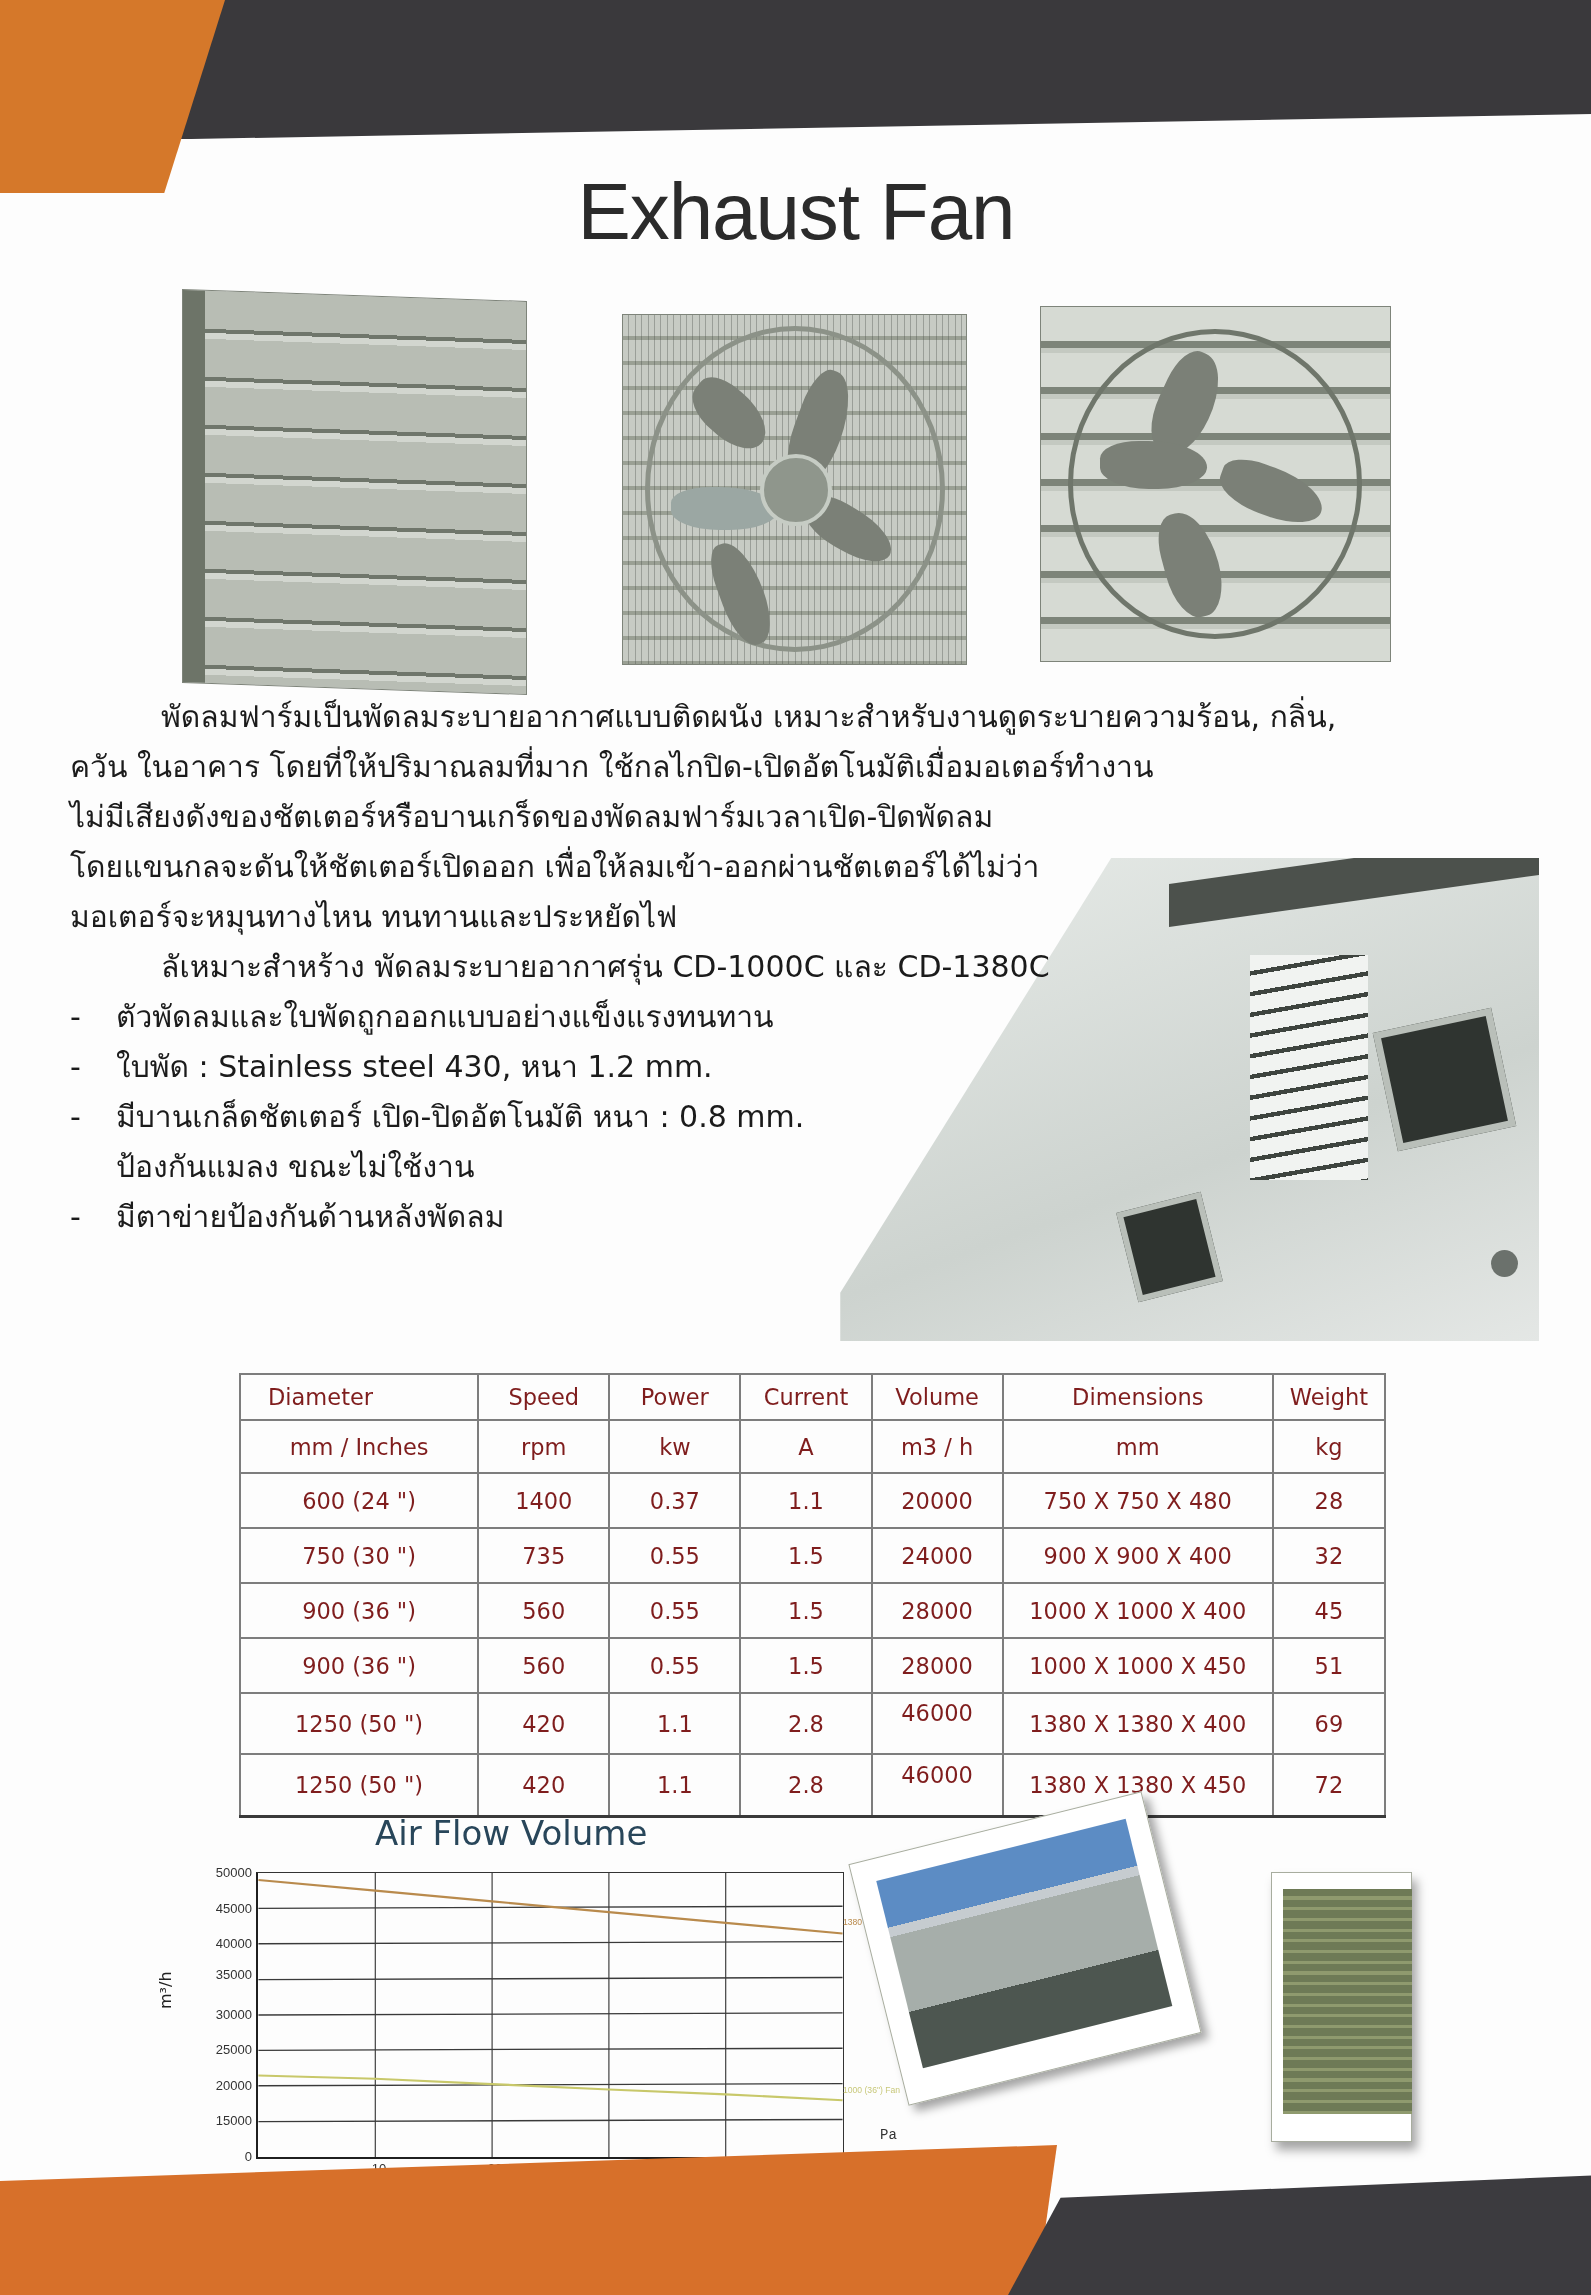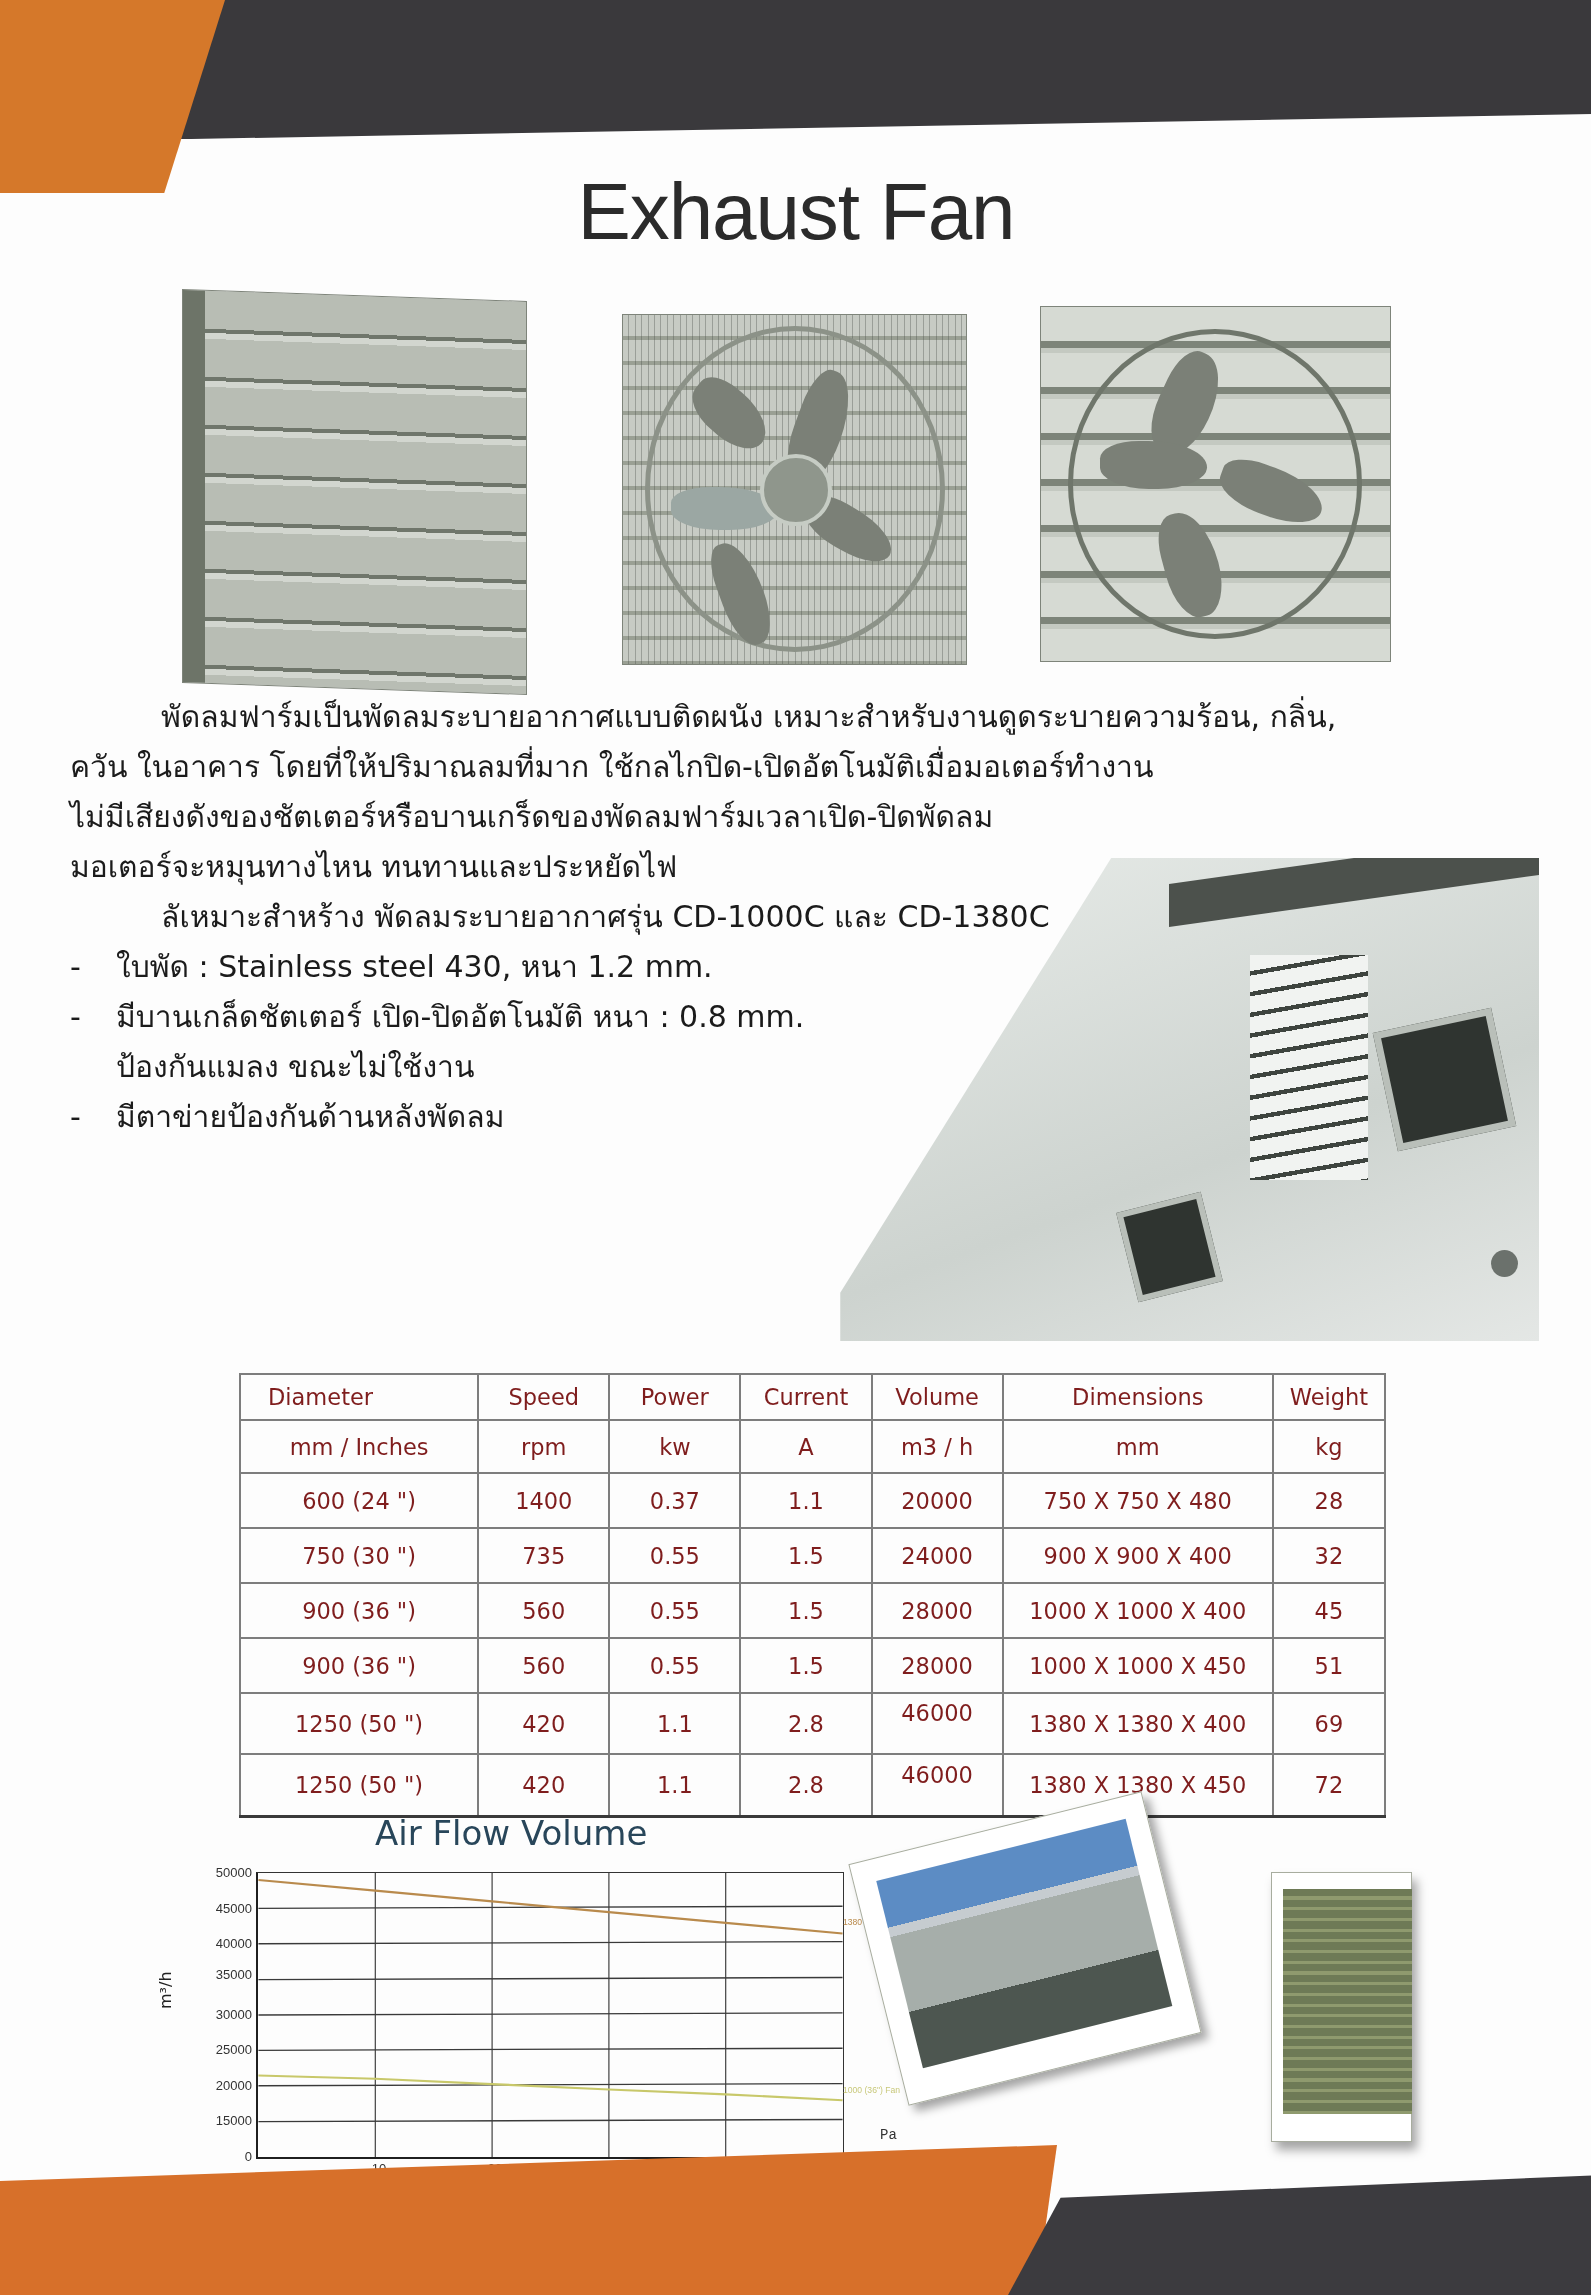--- a/index.html
+++ b/index.html
@@ -80,22 +80,24 @@
   <div class="abs" style="left:300px;top:343px;width:75px;height:80px;background:#2f3430;border:6.4px solid #b9bfb9;transform:rotate(-14deg);"></div>
   <div class="abs louver" style="left:429px;top:552px;width:139px;height:204px;background:repeating-linear-gradient(175deg,#eef0ee 0 17px,#4a504b 17px 21.5px);"></div>
   <div class="abs" style="left:365px;top:504px;width:225px;height:48px;background:#e7eae8;border-bottom:3.2px solid #9aa29d;"></div>
   <div class="abs" style="left:665px;top:392px;width:27px;height:27px;border-radius:50%;background:#6b716c;"></div>
 </div>
 
 <div class="abs" style="left:70px; top:692px; width:1502px;">
   <div class="para" style="padding-left:91px;">พัดลมฟาร์มเป็นพัดลมระบายอากาศแบบติดผนัง เหมาะสำหรับงานดูดระบายความร้อน, กลิ่น,</div>
   <div class="para">ควัน ในอาคาร โดยที่ให้ปริมาณลมที่มาก ใช้กลไกปิด-เปิดอัตโนมัติเมื่อมอเตอร์ทำงาน</div>
   <div class="para">ไม่มีเสียงดังของชัตเตอร์หรือบานเกร็ดของพัดลมฟาร์มเวลาเปิด-ปิดพัดลม</div>
+  <div class="para">โดยแขนกลจะดันให้ชัตเตอร์เปิดออก เพื่อให้ลมเข้า-ออกผ่านชัตเตอร์ได้ไม่ว่า</div>
   <div class="para">มอเตอร์จะหมุนทางไหน ทนทานและประหยัดไฟ</div>
   <div class="para" style="padding-left:91px;">ลัเหมาะสำหร้าง พัดลมระบายอากาศรุ่น CD-1000C และ  CD-1380C</div>
+  <div class="para"><span style="display:inline-block;width:46px;">-</span><span>ตัวพัดลมและใบพัดถูกออกแบบอย่างแข็งแรงทนทาน</span></div>
   <div class="para"><span style="display:inline-block;width:46px;">-</span><span>ใบพัด : Stainless steel 430, หนา 1.2 mm.</span></div>
   <div class="para"><span style="display:inline-block;width:46px;">-</span><span>มีบานเกล็ดชัตเตอร์ เปิด-ปิดอัตโนมัติ หนา : 0.8 mm.</span></div>
   <div class="para" style="padding-left:46px;"><span>ป้องกันแมลง ขณะไม่ใช้งาน</span></div>
   <div class="para"><span style="display:inline-block;width:46px;">-</span><span>มีตาข่ายป้องกันด้านหลังพัดลม</span></div>
 </div>
 
 <table class="spec">
   <tbody>
       <tr>
     <th style="width:209px;text-align:left;padding-left:27px;">Diameter</th>

